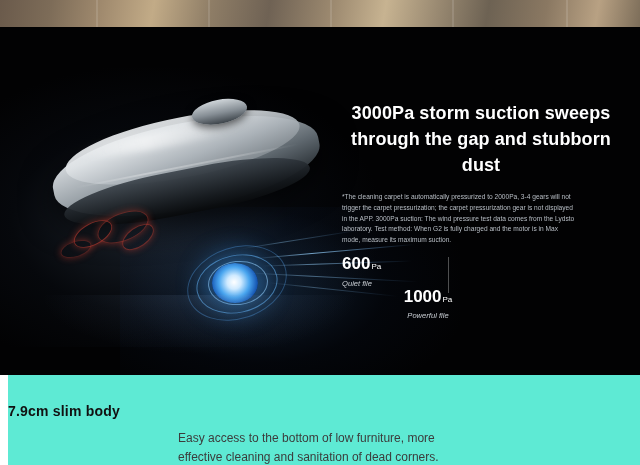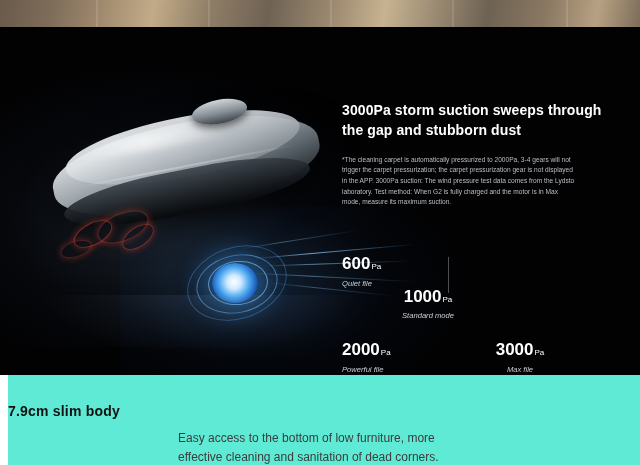--- a/index.html
+++ b/index.html
@@ -171,26 +171,27 @@
   }
 
   
   .copy {
     position: absolute;
     left: 342px; top: 73px;
     width: 278px;
     color: #ffffff;
   }
   .headline {
-    font-size: 14px;
+    font-size: 18px;
     font-weight: bold;
     line-height: 1.45;
     letter-spacing: 0.1px;
     margin: 0 0 14px 0;
     color: #ffffff;
+    text-align: center;
   }
   .subhead {
     font-size: 9.5px;
     line-height: 1.55;
     margin: 0 0 12px 0;
     color: #e9ecef;
   }
   .fineprint {
     font-size: 6.6px;
     line-height: 1.62;
@@ -321,35 +322,21 @@
           <div class="spec-value">
             <span>600</span><span class="unit">Pa</span>
           </div>
           <div class="spec-label">Quiet file</div>
         </div>
         <div class="spec-divider"></div>
         <div class="spec-cell second">
           <div class="spec-value">
             <span>1000</span><span class="unit">Pa</span>
           </div>
-          <div class="spec-label">Standard mode</div>
-        </div>
-      </div>
-      <div class="spec-row">
-        <div class="spec-cell">
-          <div class="spec-value">
-            <span>2000</span><span class="unit">Pa</span>
-          </div>
           <div class="spec-label">Powerful file</div>
-        </div>
-        <div class="spec-cell second">
-          <div class="spec-value">
-            <span>3000</span><span class="unit">Pa</span>
-          </div>
-          <div class="spec-label">Max file</div>
         </div>
       </div>
     </div>
   </div>
 
   <div class="bottom">
     <h3 class="bottom-title">7.9cm slim body</h3>
     <p class="bottom-desc">Easy access to the bottom of low furniture, more effective cleaning and sanitation of dead corners.</p>
   </div>
 

